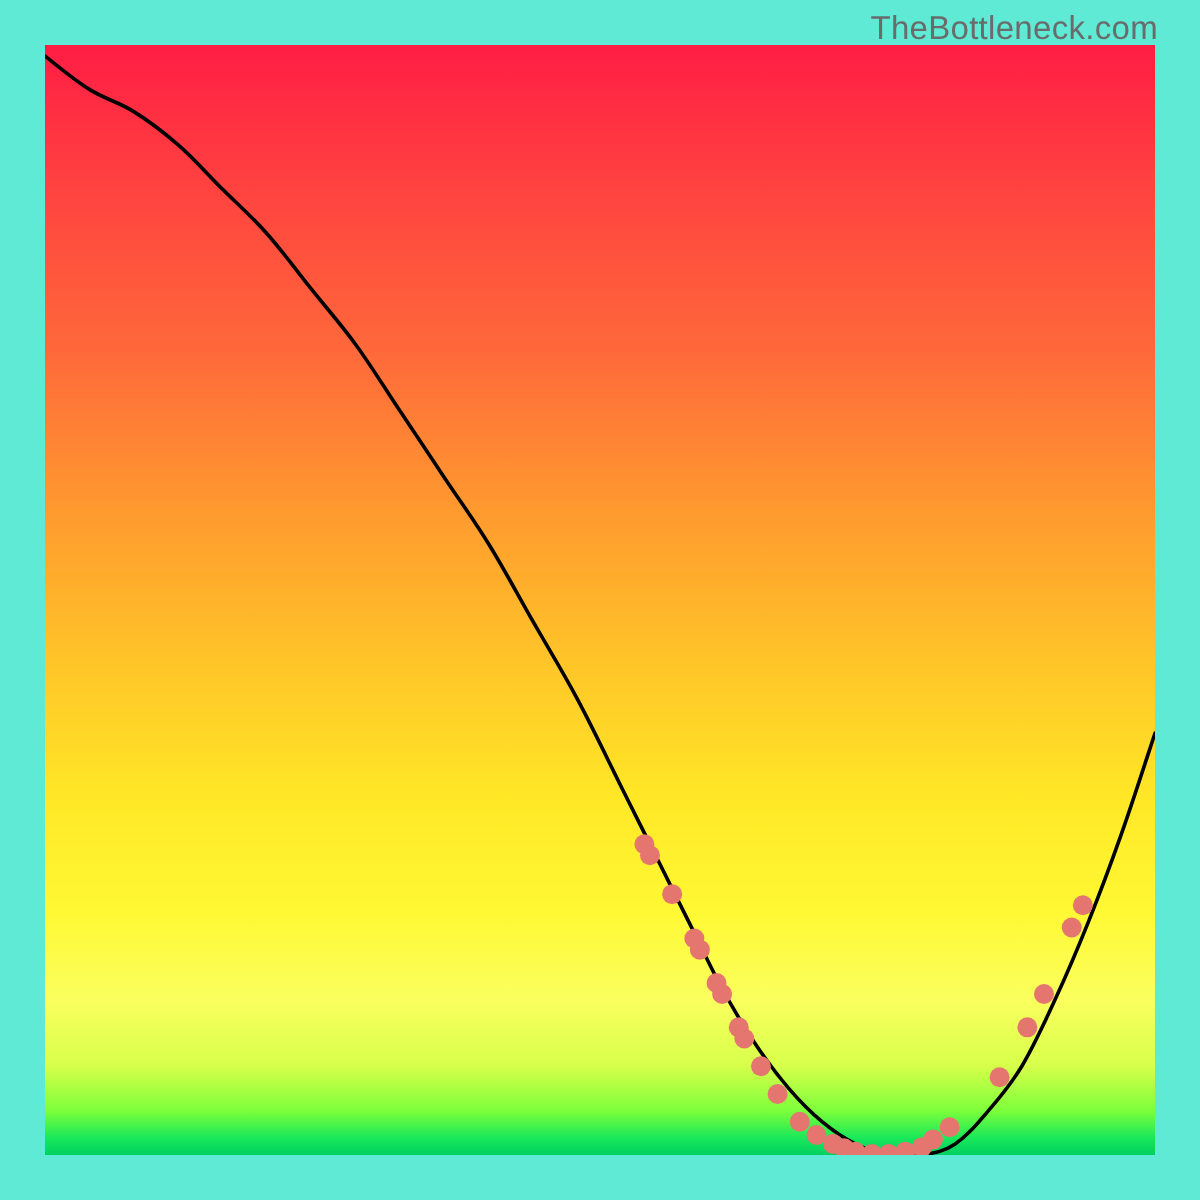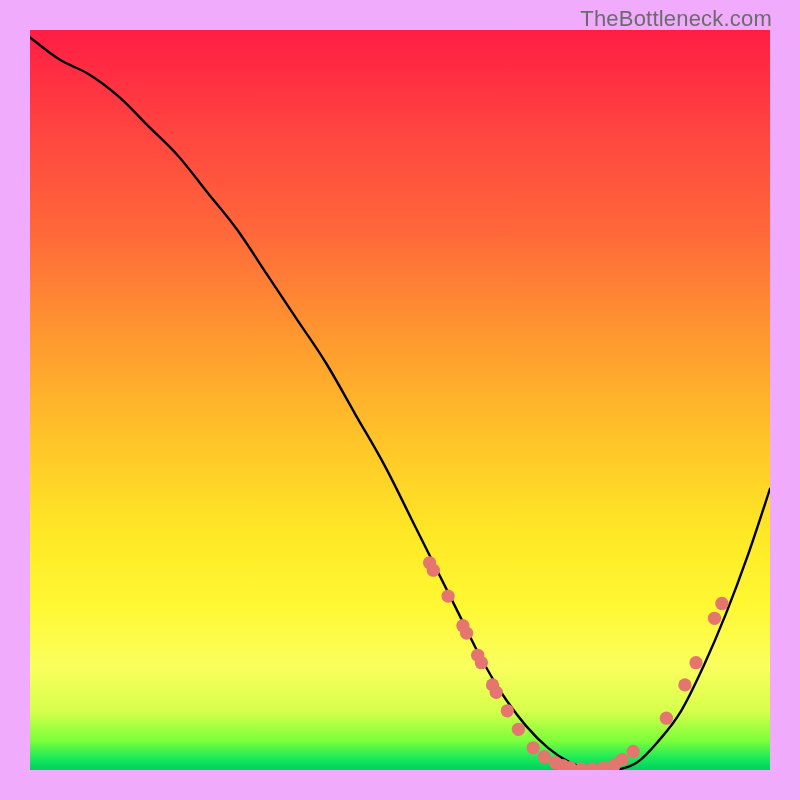--- a/index.html
+++ b/index.html
@@ -8,21 +8,21 @@
     width: 800px;
     height: 800px;
     background: #000000;
     overflow: hidden;
     font-family: Arial, Helvetica, sans-serif;
   }
   .frame {
     position: absolute;
     width: 800px;
     height: 800px;
-    background: #f0abfc;
+    background: #5eead4;
   }
   .plot-area {
     position: absolute;
     left: 30px;
     top: 30px;
     width: 740px;
     height: 740px;
     
     background: linear-gradient(
       to bottom,

